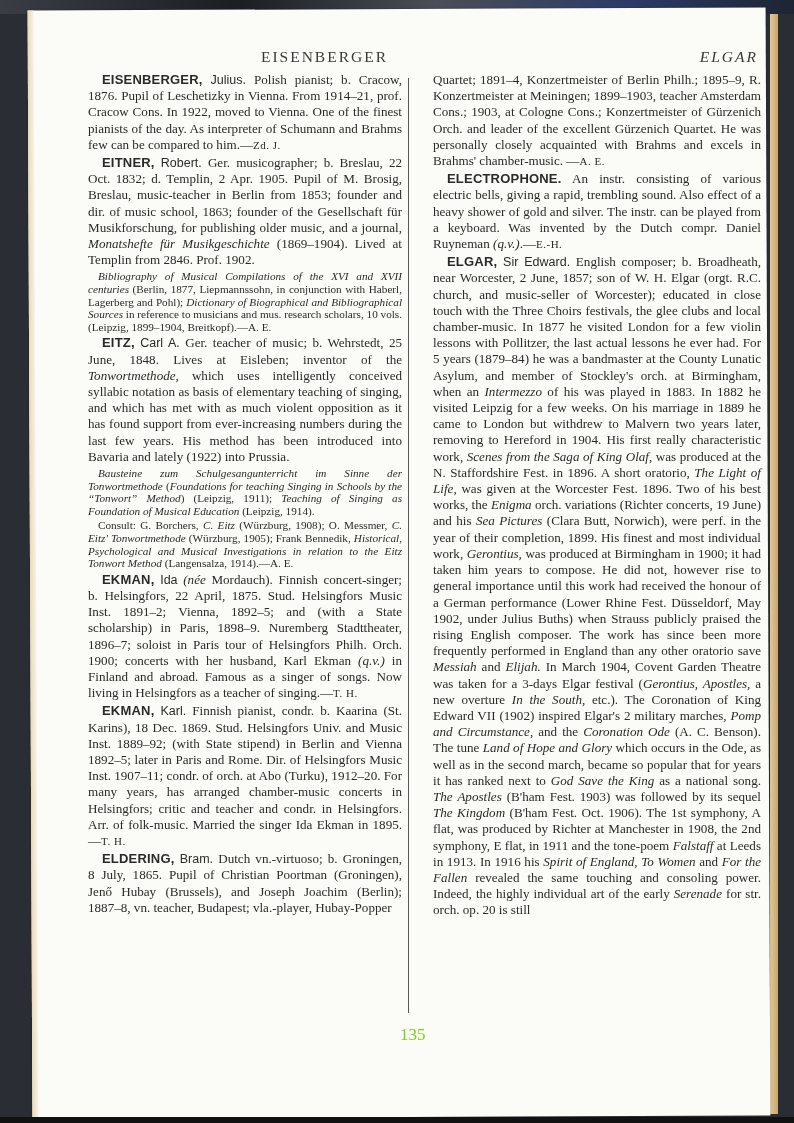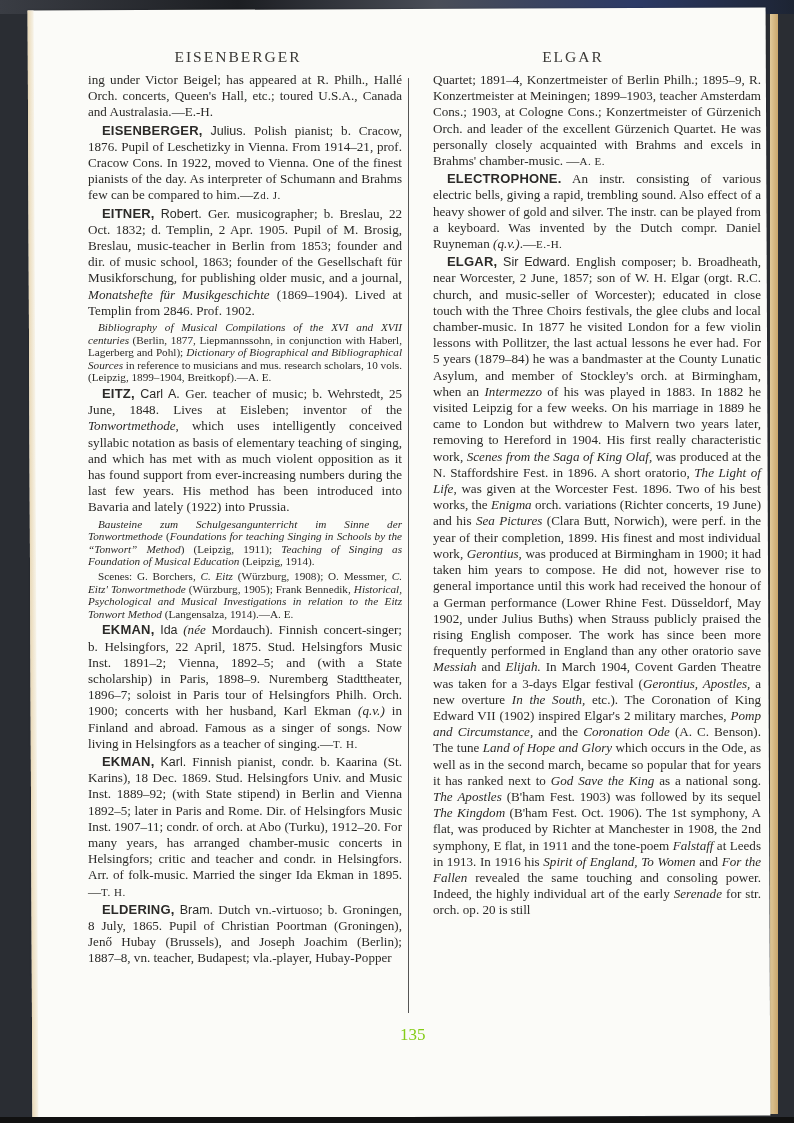--- a/index.html
+++ b/index.html
@@ -25,24 +25,24 @@
   }
   .page-right-edge {
     position:absolute; left:770px; top:14px; width:8px; height:1100px;
     background:linear-gradient(90deg,#e0c99a,#c9a66c);
   }
   .bottom-strip {
     position:absolute; left:0; top:1117px; width:794px; height:6px; background:#111;
   }
   .running-head {
     position:absolute; top:48px; font-size:15.5px; letter-spacing:2px;
-    color:#3a3936; text-align:center;
+    color:#3a3936; text-align:right;
   }
   .rh-left { left:88px; width:300px; }
-  .rh-right { left:408px; width:330px; }
+  .rh-right { left:428px; width:330px;font-style:italic; }
   .col {
     position:absolute; top:72px; font-size:13.1px; line-height:16.2px;
     text-align:justify; hyphens:manual;
   }
   .col-left { left:88px; width:314px; }
   .col-right { left:433px; width:328px; }
   .col-rule {
     position:absolute; left:408px; top:78px; width:1px; height:935px; background:#555;
   }
   .entry { margin:0 0 2px 0; text-indent:14px; }
@@ -65,21 +65,20 @@
 <div class="page">
   <div class="page-left-fold"></div>
 </div>
 
 <div class="running-head rh-left">EISENBERGER</div>
 <div class="running-head rh-right">ELGAR</div>
 
 <div class="col-rule"></div>
 
 <div class="col col-left">
-  <p class="entry cont">ing under Victor Beigel; has appeared at R. Philh., Hallé Orch. concerts, Queen's Hall, etc.; toured U.S.A., Canada and Australasia.—E.-H.</p>
 
   <p class="entry">
     <span class="hw">EISENBERGER,</span>
     <span class="fn">Julius.</span>
     <span>Polish pianist; b. Cracow, 1876. Pupil of Leschetizky in Vienna. From 1914–21, prof. Cracow Cons. In 1922, moved to Vienna. One of the finest pianists of the day. As interpreter of Schumann and Brahms few can be compared to him.—</span><span class="sig">Zd. J.</span>
   </p>
 
   <p class="entry">
     <span class="hw">EITNER,</span>
     <span class="fn">Robert.</span>
@@ -100,21 +99,21 @@
     <span>Ger. teacher of music; b. Wehrstedt, 25 June, 1848. Lives at Eisleben; inventor of the</span>
     <i>Tonwortmethode</i><span>, which uses intelligently conceived syllabic notation as basis of elementary teaching of singing, and which has met with as much violent opposition as it has found support from ever-increasing numbers during the last few years. His method has been introduced into Bavaria and lately (1922) into Prussia.</span>
   </p>
   <p class="biblio">
     <i>Bausteine zum Schulgesangunterricht im Sinne der Tonwortmethode</i>
     <span>(</span><i>Foundations for teaching Singing in Schools by the “Tonwort” Method</i><span>) (Leipzig, 1911);</span>
     <i>Teaching of Singing as Foundation of Musical Education</i>
     <span>(Leipzig, 1914).</span>
   </p>
   <p class="biblio">
-    <span>Scenes: G. Borchers,</span>
+    <span>Consult: G. Borchers,</span>
     <i>C. Eitz</i>
     <span>(Würzburg, 1908); O. Messmer,</span>
     <i>C. Eitz' Tonwortmethode</i>
     <span>(Würzburg, 1905); Frank Bennedik,</span>
     <i>Historical, Psychological and Musical Investigations in relation to the Eitz Tonwort Method</i>
     <span>(Langensalza, 1914).—A. E.</span>
   </p>
 
   <p class="entry">
     <span class="hw">EKMAN,</span>

